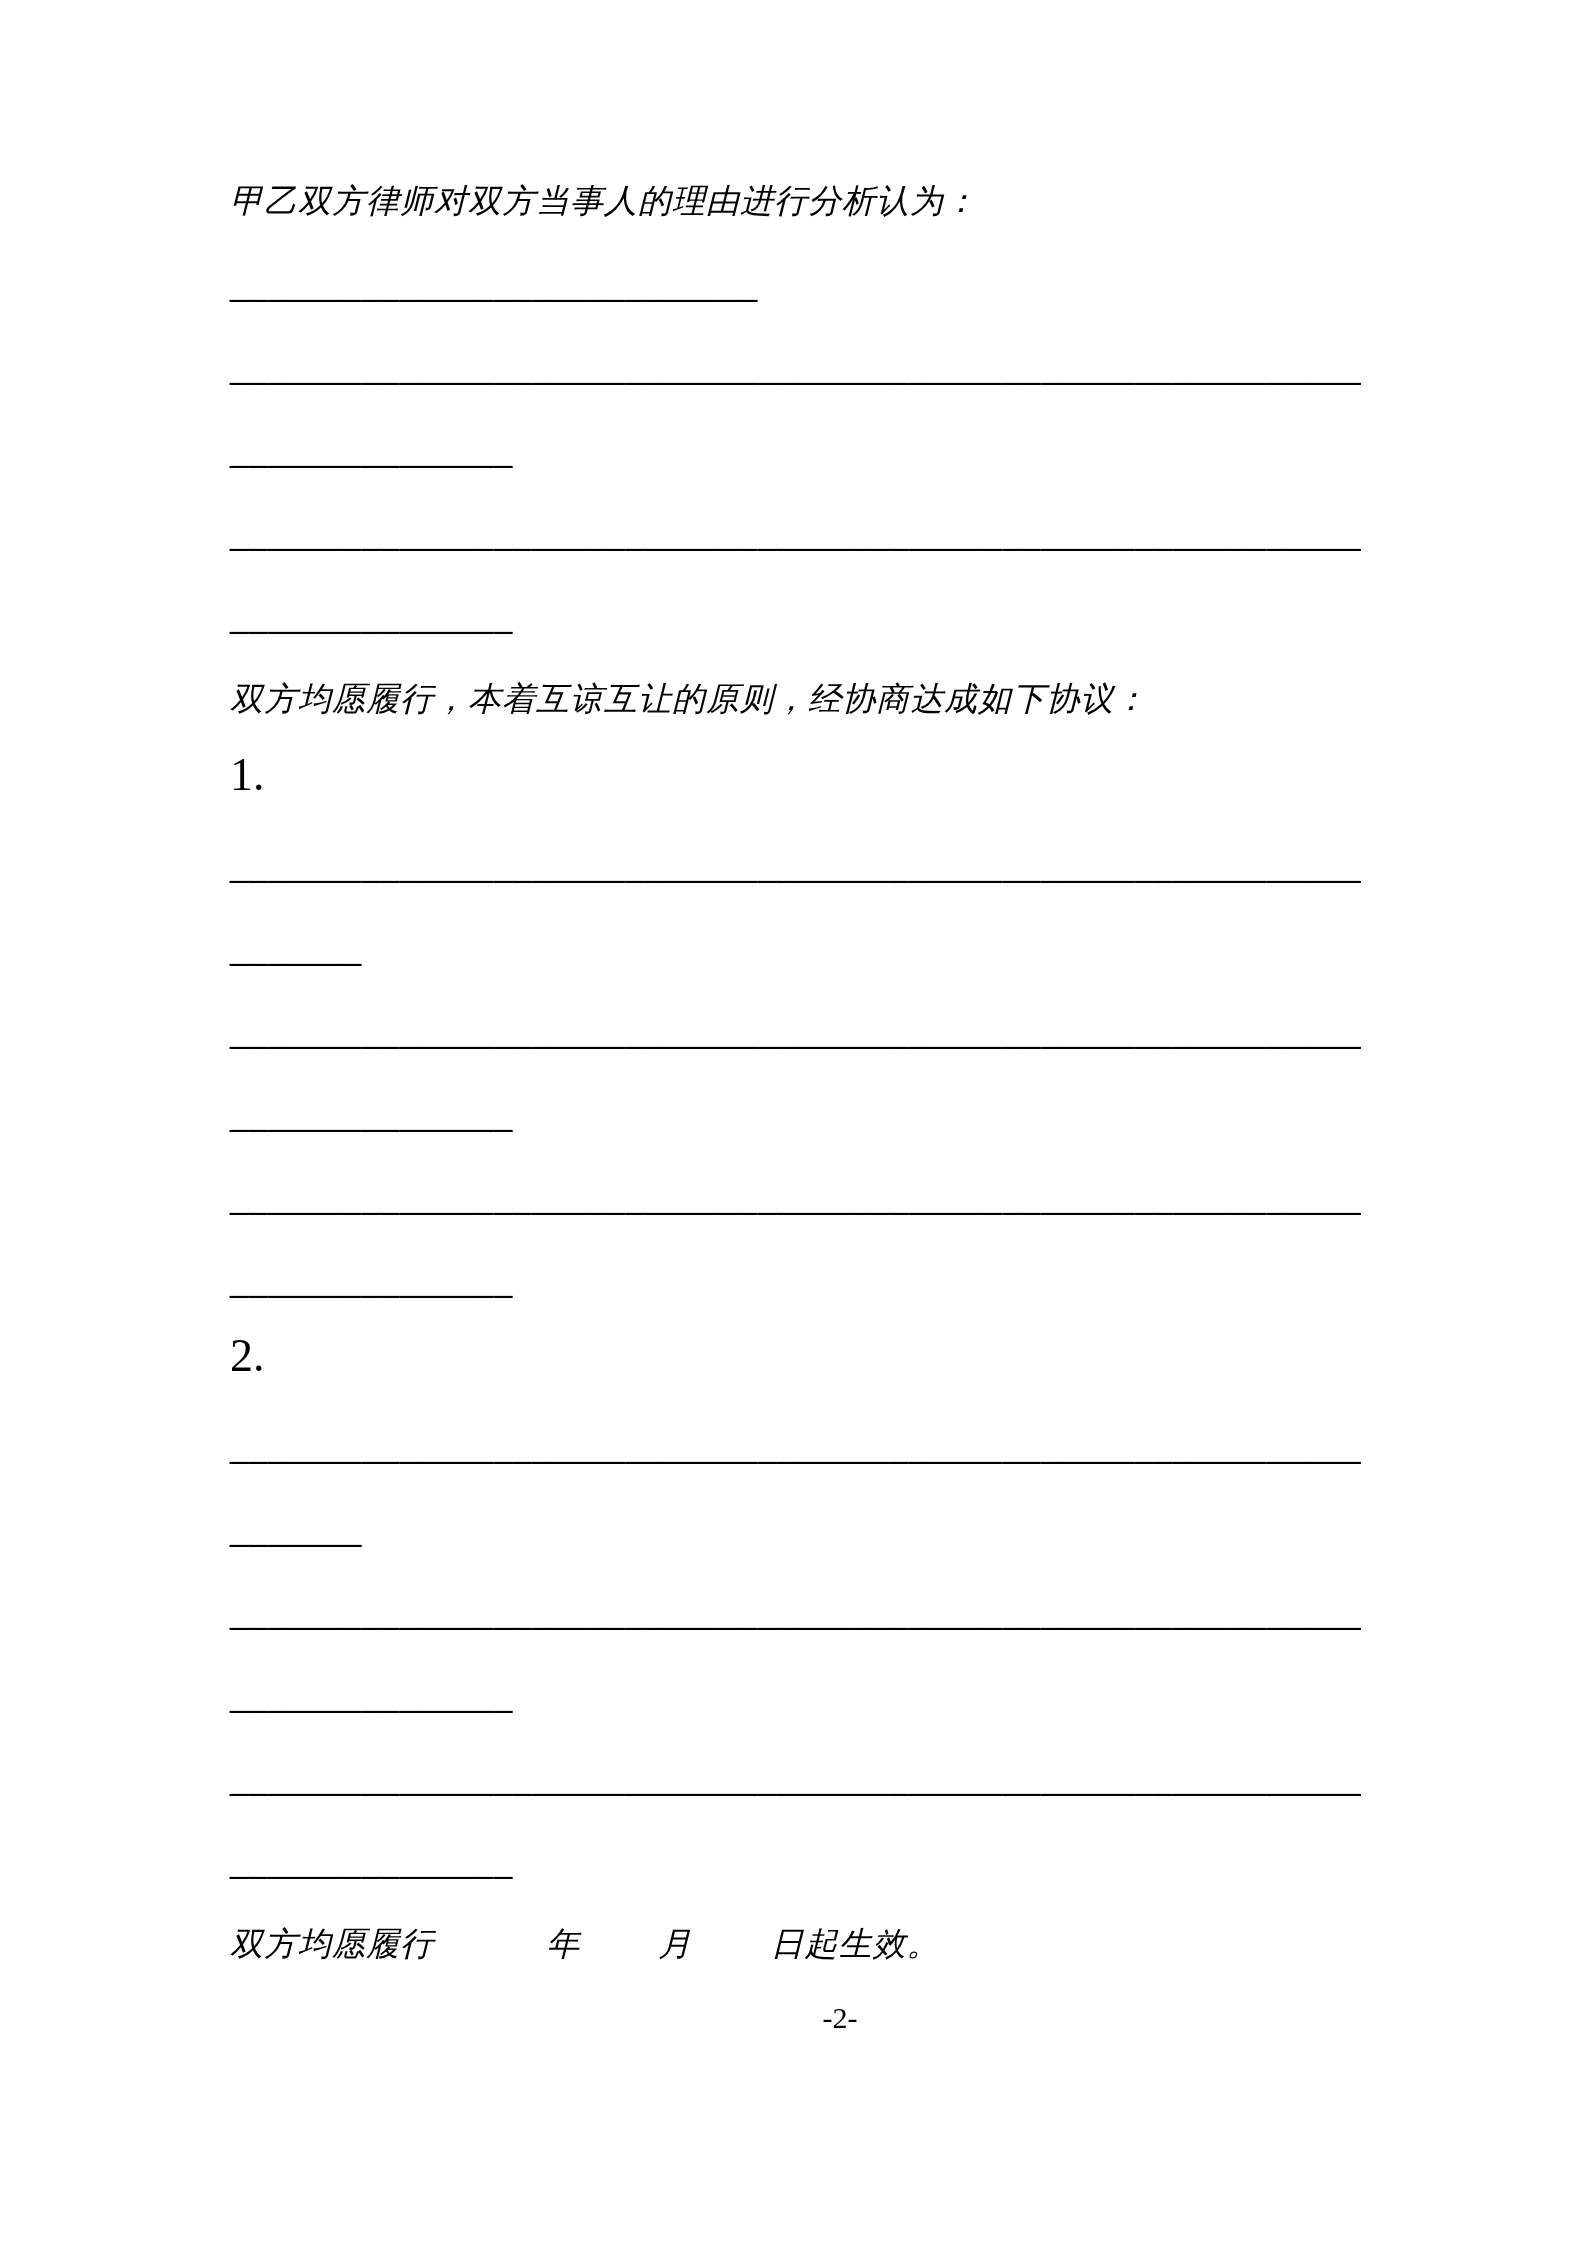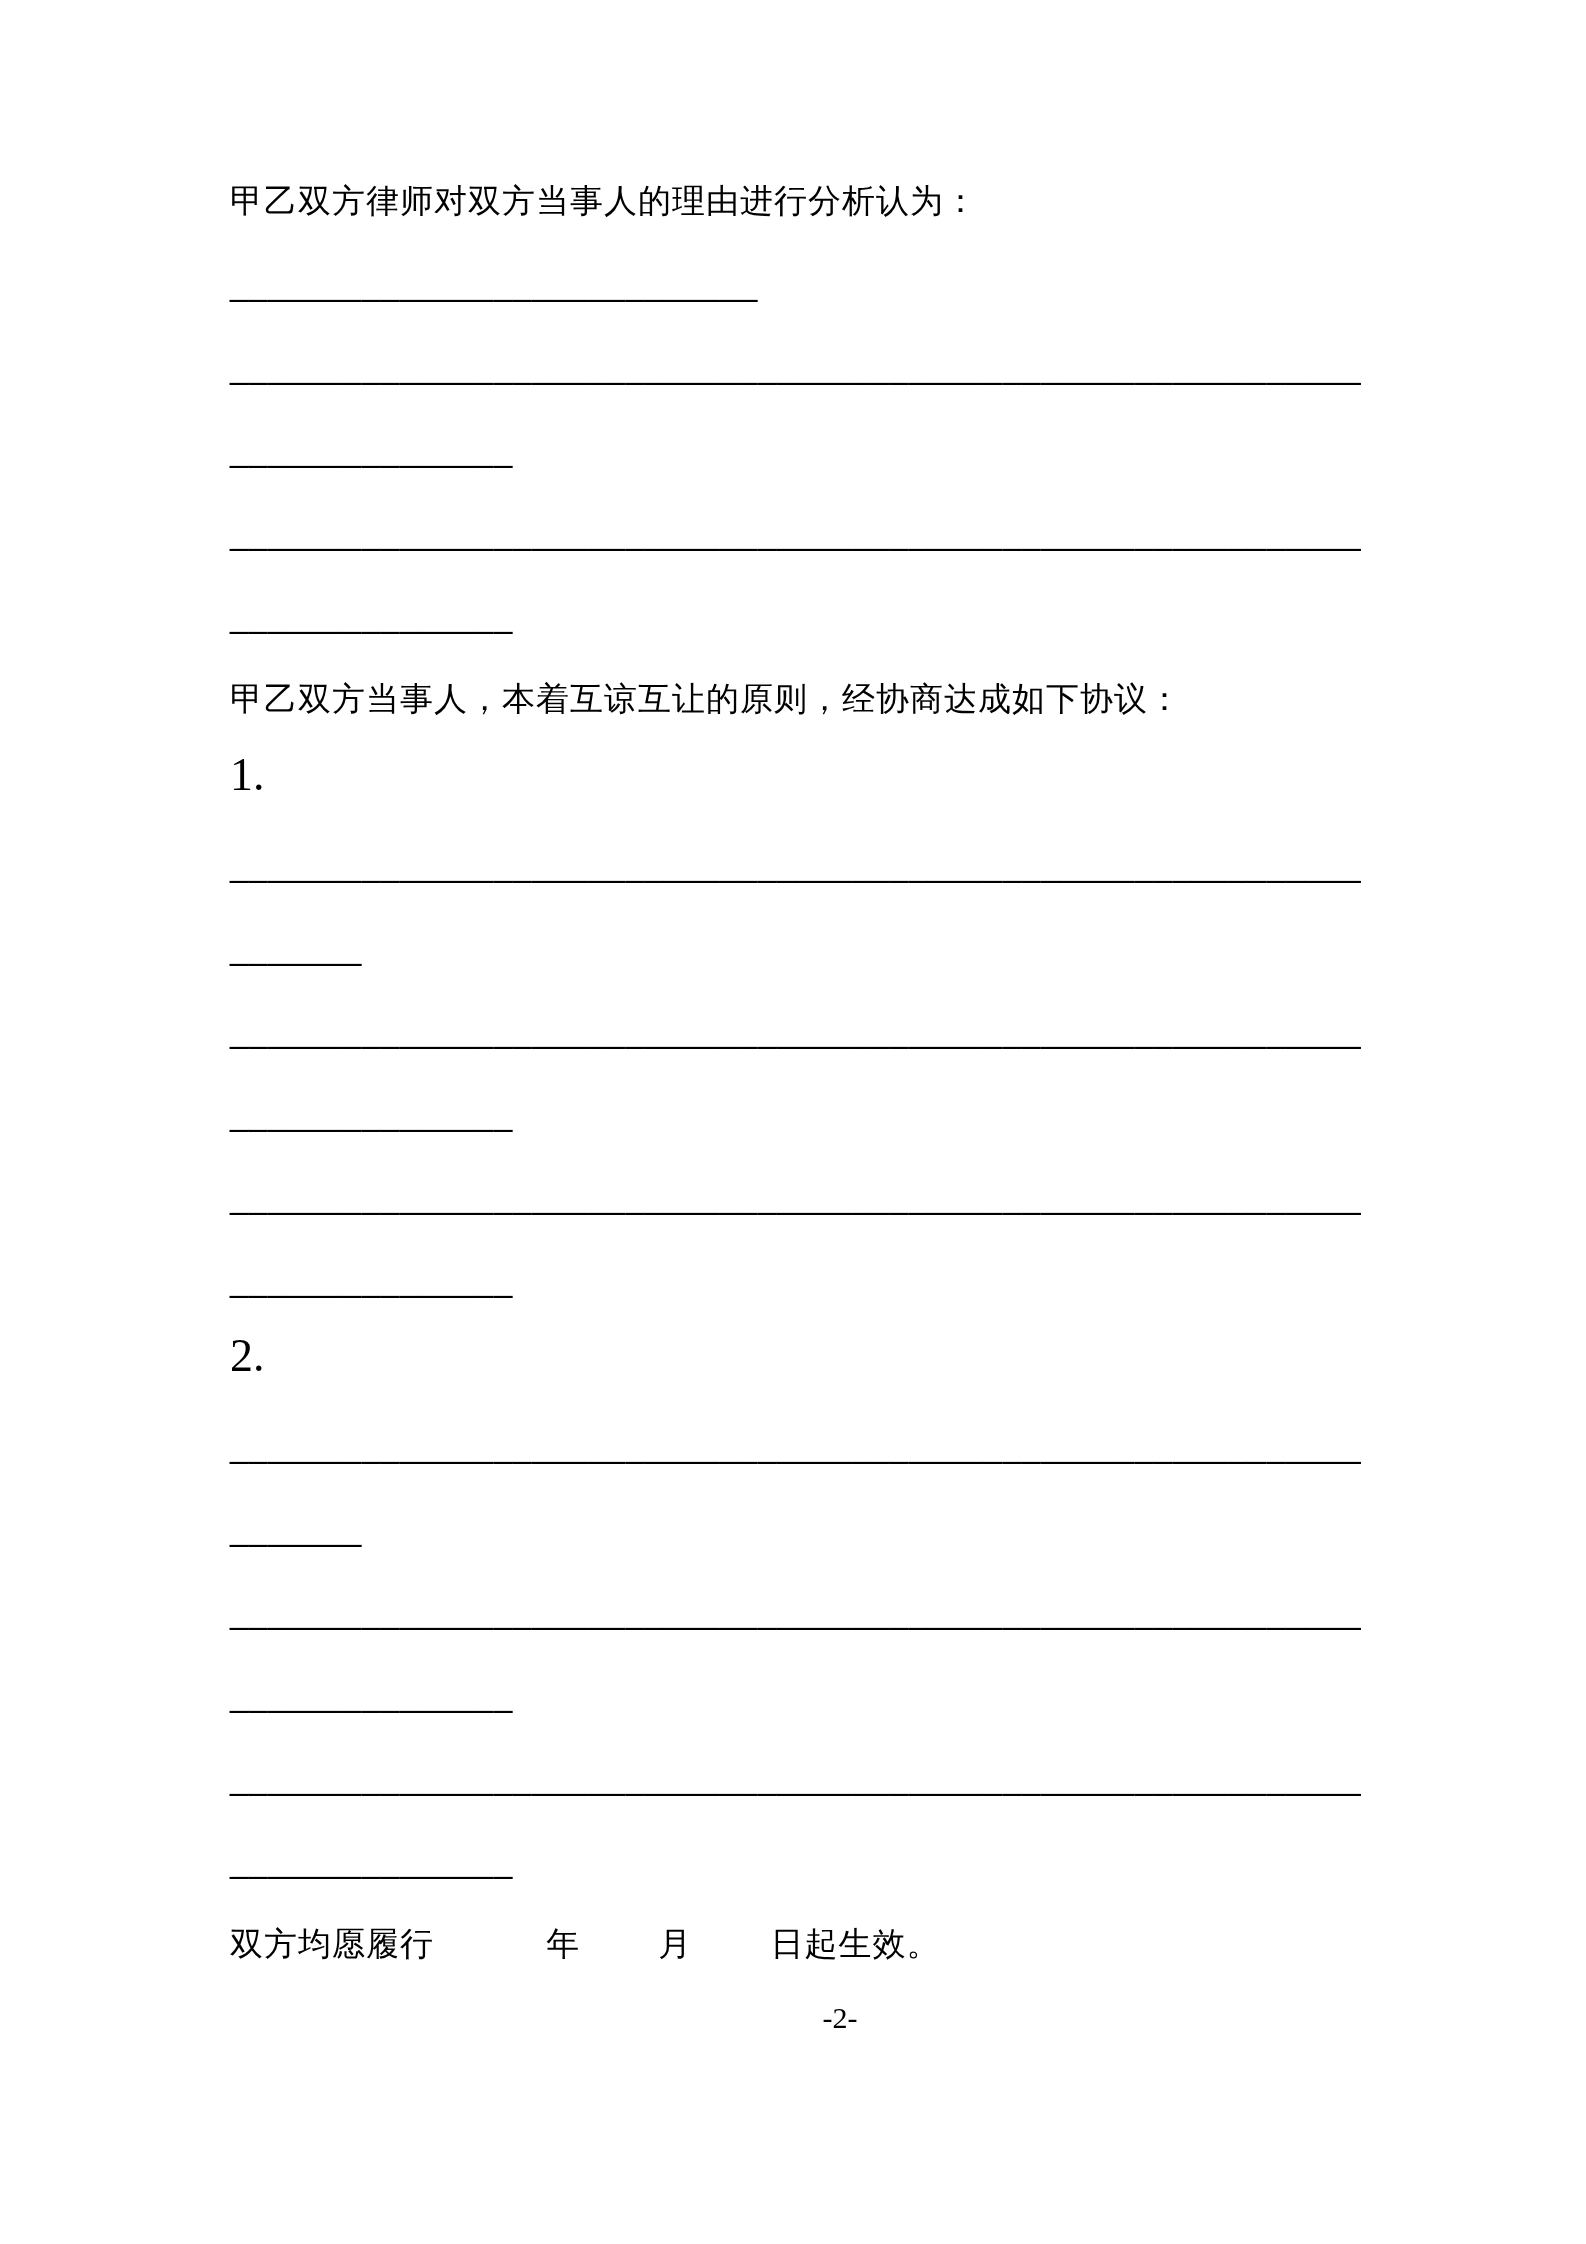--- a/index.html
+++ b/index.html
@@ -29,20 +29,21 @@
   }
   .txt {
     white-space: pre;
   }
   
   .t .txt {
     font-family: "Liberation Sans", sans-serif;
     font-size: 33px;
     line-height: 1;
     letter-spacing: 1px;
+    font-style: italic;
   }
   
   .u .txt {
     font-family: Liberation Sans, sans-serif;
     font-size: 33px;
     line-height: 1;
     letter-spacing: 0.5px;
     color: #000000;
   }
   
@@ -83,21 +84,21 @@
         <span class="txt">_______________</span>
       </div>
     <div class="line u">
         <span class="txt">____________________________________________________________</span>
       </div>
     <div class="line u">
         <span class="txt">_______________</span>
       </div>
 
     <div class="line t">
-        <span class="txt">甲乙双方当事人，本着互谅互让的原则，经协商达成如下协议：</span>
+        <span class="txt">双方均愿履行，本着互谅互让的原则，经协商达成如下协议：</span>
       </div>
 
     <div class="line n">
         <span class="txt">1.</span>
       </div>
 
     <div class="line u">
         <span class="txt">____________________________________________________________</span>
       </div>
     <div class="line u">

